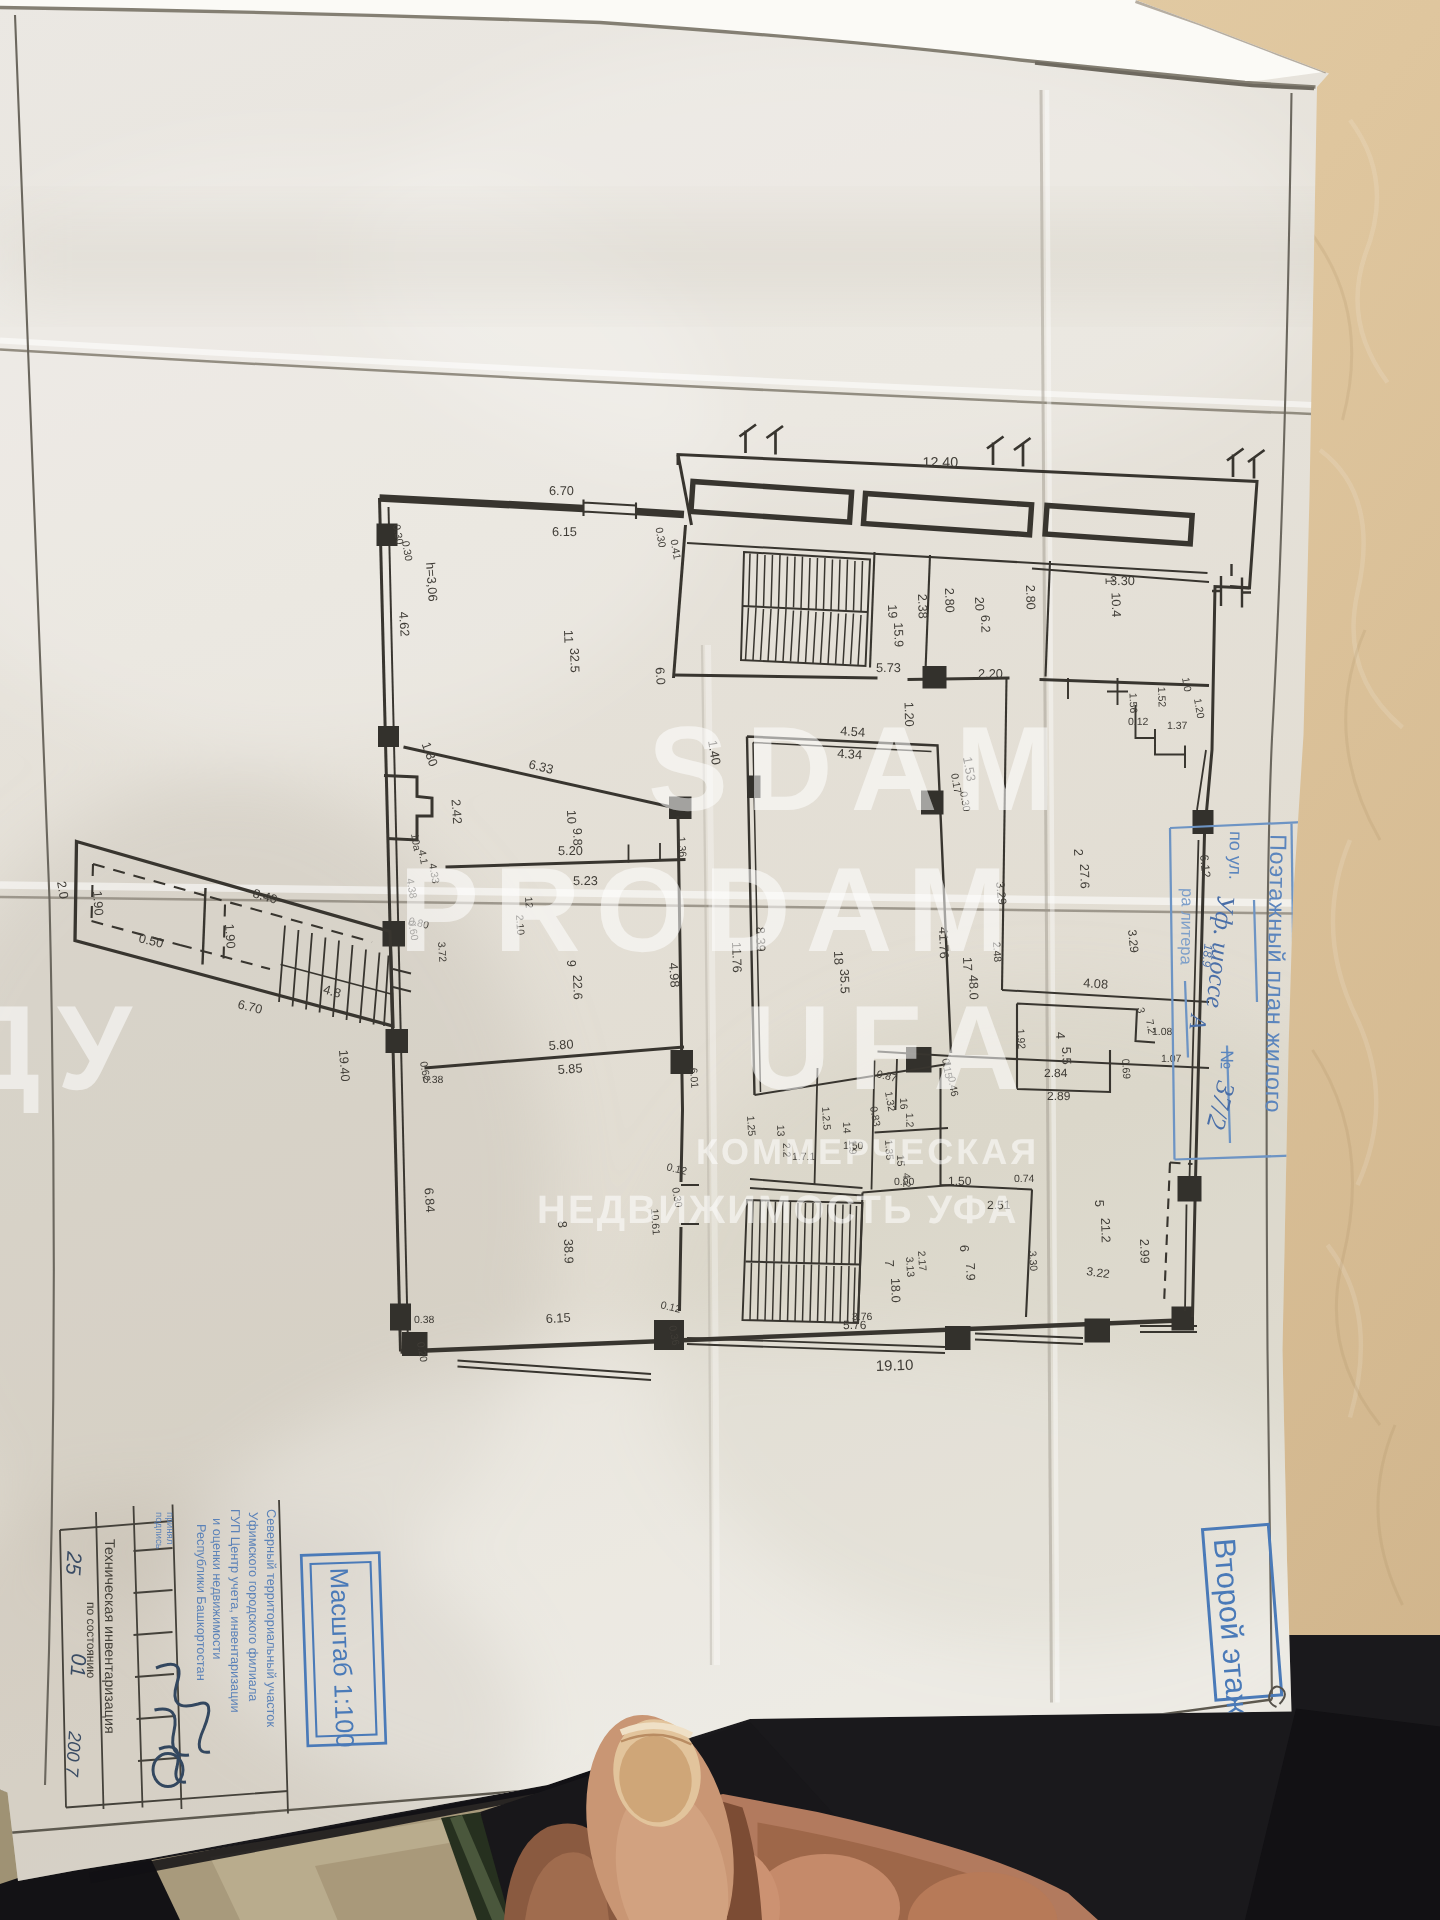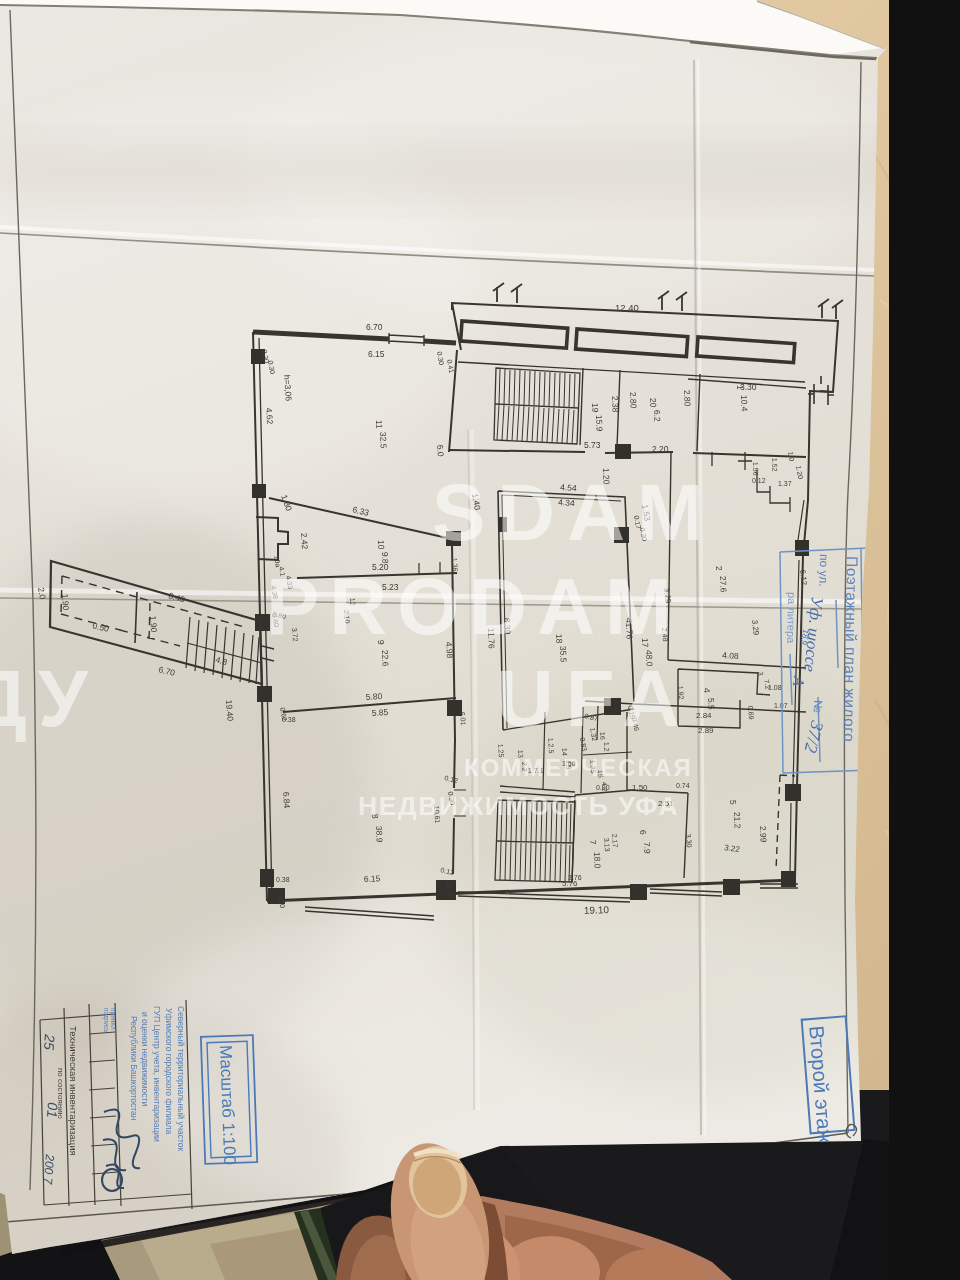--- a/index.html
+++ b/index.html
@@ -1,16 +1,16 @@
 <!DOCTYPE html>
 <html><head>
 <meta charset="utf-8">
 <style>
 html,body{margin:0;padding:0;background:#111;}
-#stage{position:relative;width:889px;height:1280px;overflow:hidden;font-family:"Liberation Sans",sans-serif;}
+#stage{position:relative;width:960px;height:1280px;overflow:hidden;font-family:"Liberation Sans",sans-serif;}
 svg{display:block}
 </style>
 </head>
 <body>
 <div id="stage">
 <svg width="960" height="1280" viewBox="0 0 960 1280">
 <defs>
 <linearGradient id="deskg" x1="0" y1="0" x2="1" y2="1">
 <stop offset="0" stop-color="#e8d4ae"></stop>
           <stop offset="0.5" stop-color="#dfc69e"></stop>

